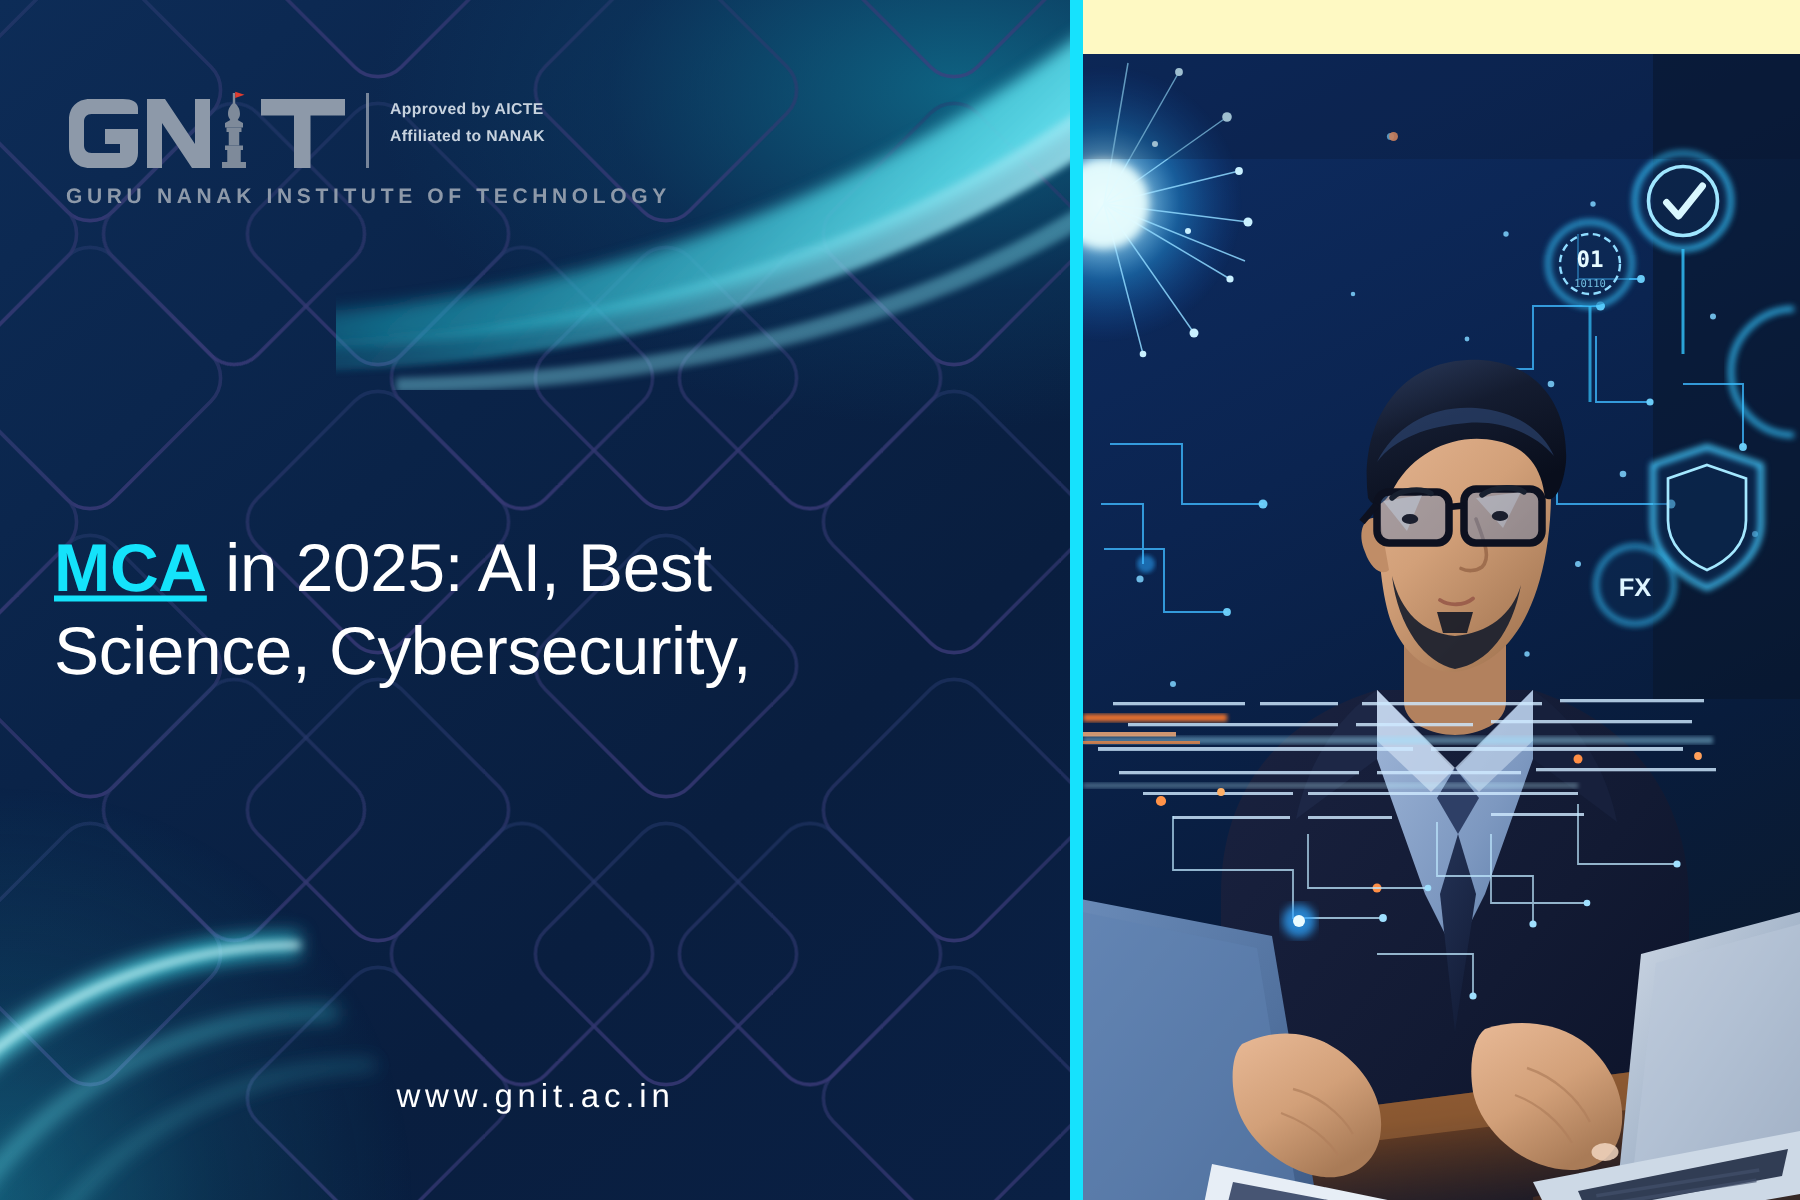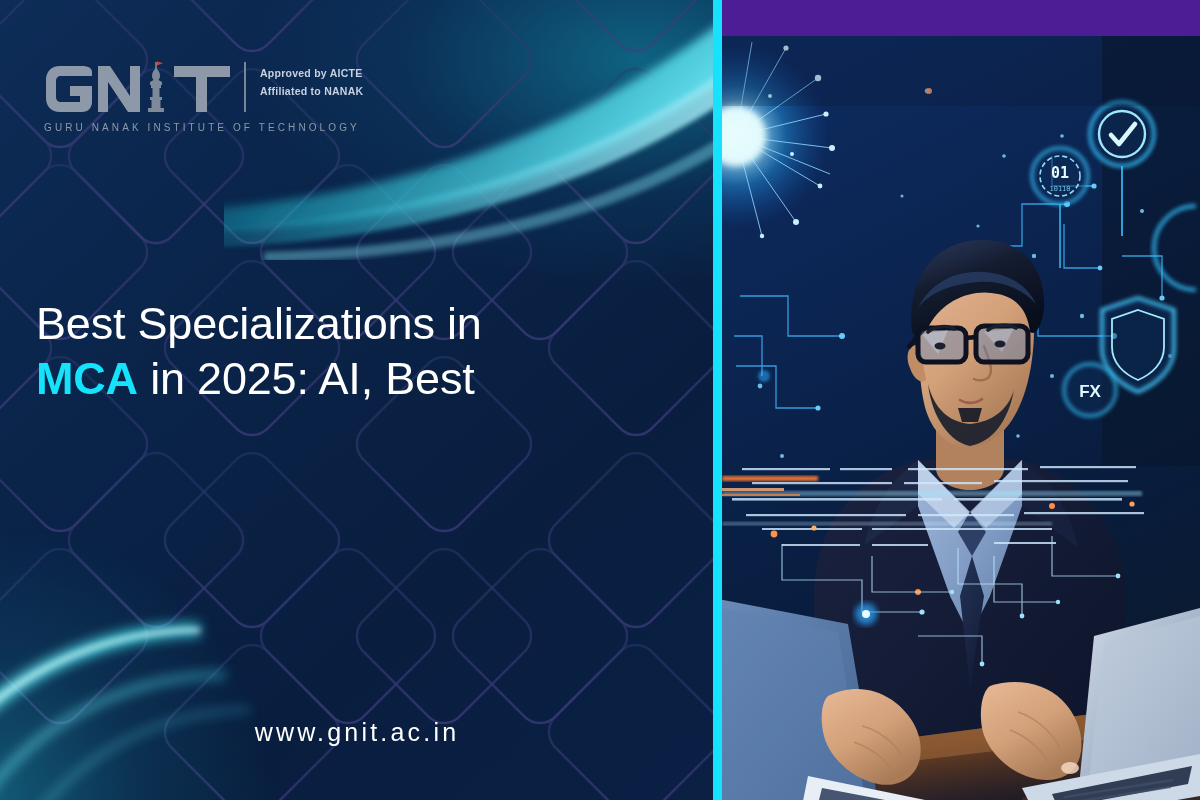--- a/index.html
+++ b/index.html
@@ -1,21 +1,21 @@
 <!DOCTYPE html>
 <html><head>
 <meta charset="utf-8">
 <style>
   * { margin:0; padding:0; box-sizing:border-box; }
   html,body { width:1200px; height:800px; overflow:hidden; background:#0a2348; }
   body { font-family:"Liberation Sans", sans-serif; }
 
   .banner{
     position:relative; width:1200px; height:800px; overflow:hidden;
-    background:#4c1d95;
+    background:#fef9c3;
   }
 
   
   .left-panel{
     position:absolute; left:0; top:0; width:714px; height:800px;
     overflow:hidden;
     background:
       radial-gradient(ellipse 520px 300px at 640px 60px, rgba(16,120,150,0.75) 0%, rgba(12,70,110,0.35) 45%, rgba(10,35,72,0) 75%),
       linear-gradient(140deg,#0d2c57 0%, #0a2348 38%, #091e3f 68%, #0a2044 100%);
   }
@@ -45,36 +45,36 @@
   .logo-mark svg{ display:block; }
   .logo-divider{
     width:2px; height:50px; background:#8b97a8; margin:4px 14px 0 10px; opacity:.85;
   }
   .accred{ padding-top:6px; }
   .accred div{
     font-size:10.5px; font-weight:bold; color:#c7d2de; letter-spacing:.25px; line-height:18px;
     white-space:nowrap;
   }
   .inst-name{
-    margin-top:2px; font-size:10px; font-weight:normal; color:#8d99a9;
+    margin-top:2px; font-size:14px; font-weight:bold; color:#8d99a9;
     letter-spacing:3.1px; white-space:nowrap;
   }
 
   
   .headline{
     position:absolute; left:36px; top:296px; width:640px;
     font-size:45px; line-height:55px; color:#ffffff; font-weight:400;
     letter-spacing:-0.2px;
   }
-  .headline .accent{ color:#14e3fb; font-weight:bold; }
+  .headline .accent{ color:#14e3fb; font-weight:bold;text-decoration:underline; }
 
   
   .site-url{
     position:absolute; left:0; top:718px; width:714px; text-align:center;
-    font-size:25px; color:#ffffff; letter-spacing:3.2px; font-weight:400;
+    font-size:22px; color:#ffffff; letter-spacing:3.2px; font-weight:400;
   }
 
   
   .divider{
     position:absolute; left:713px; top:0; width:9px; height:800px;
     background:#16e2fd; z-index:6;
   }
 
   
   .right-panel{
@@ -217,21 +217,21 @@
         </div>
         <div class="logo-divider"></div>
         <div class="accred">
           <div>Approved by AICTE</div>
           <div>Affiliated to NANAK</div>
         </div>
       </div>
       <div class="inst-name">GURU NANAK INSTITUTE OF TECHNOLOGY</div>
     </div>
 
-    <h1 class="headline"><span>Best Specializations in</span><br><span class="accent">MCA</span><span> in 2025: AI, Best</span><br><br></h1>
+    <h1 class="headline"><br><span class="accent">MCA</span><span> in 2025: AI, Best</span><br><span>Science, Cybersecurity,</span><br></h1>
 
     <div class="site-url">www.gnit.ac.in</div>
   </div>
 
   <div class="divider"></div>
 
   <div class="right-panel">
     <svg class="scene" width="478" height="800" viewBox="0 0 478 800" xmlns="http://www.w3.org/2000/svg">
       <defs>
         <linearGradient id="bgd" x1="0" y1="0" x2="0.3" y2="1">

